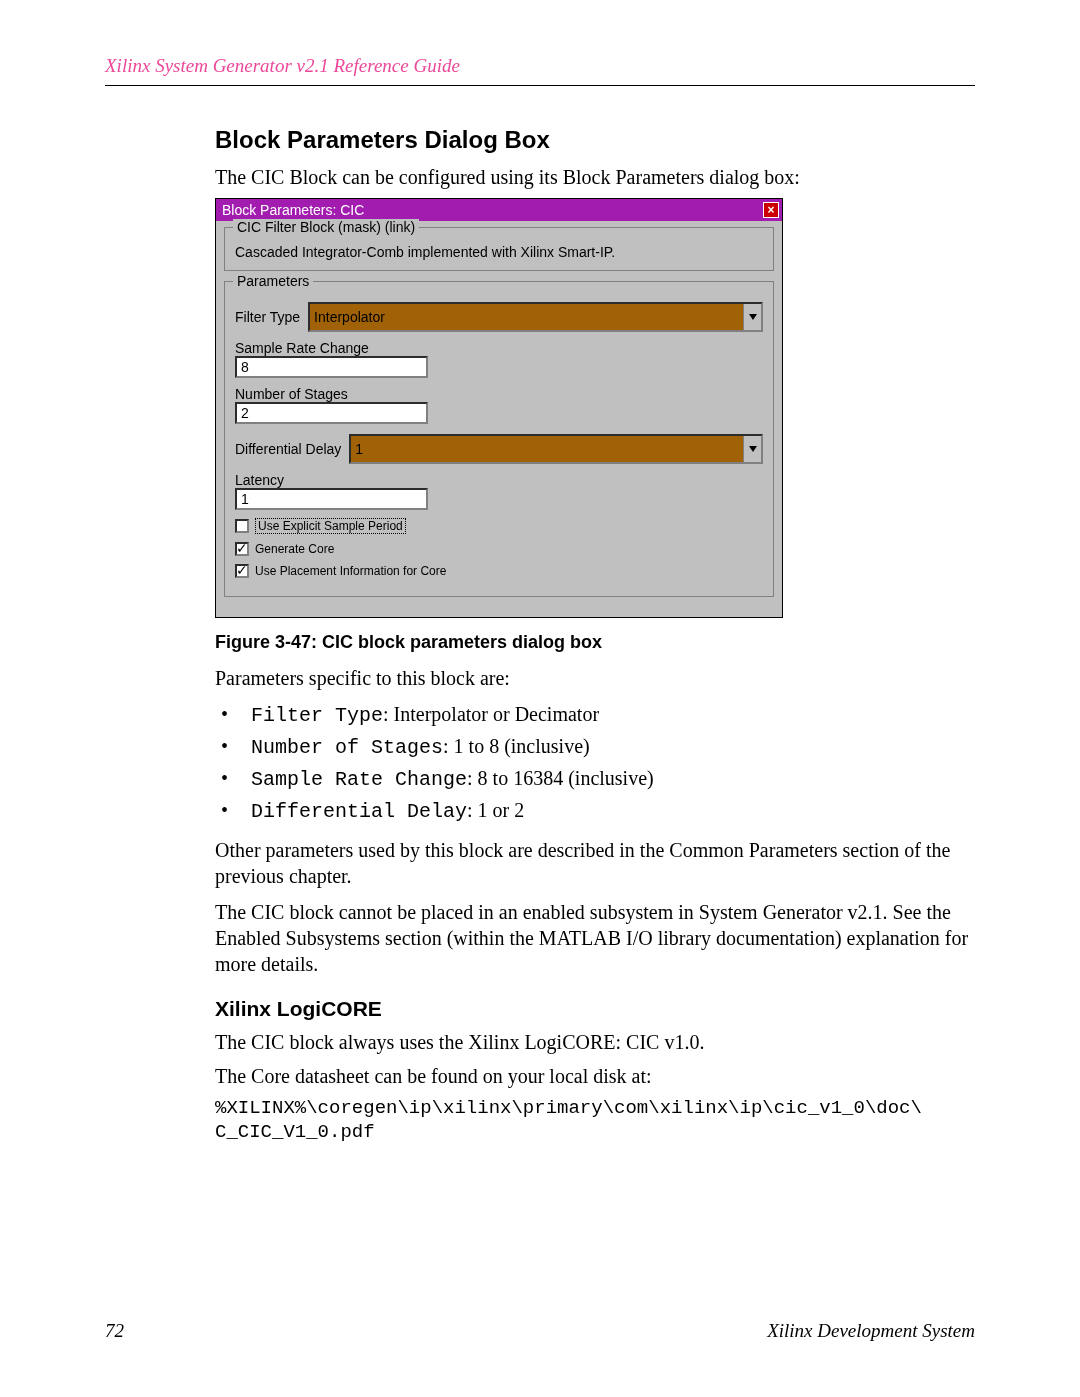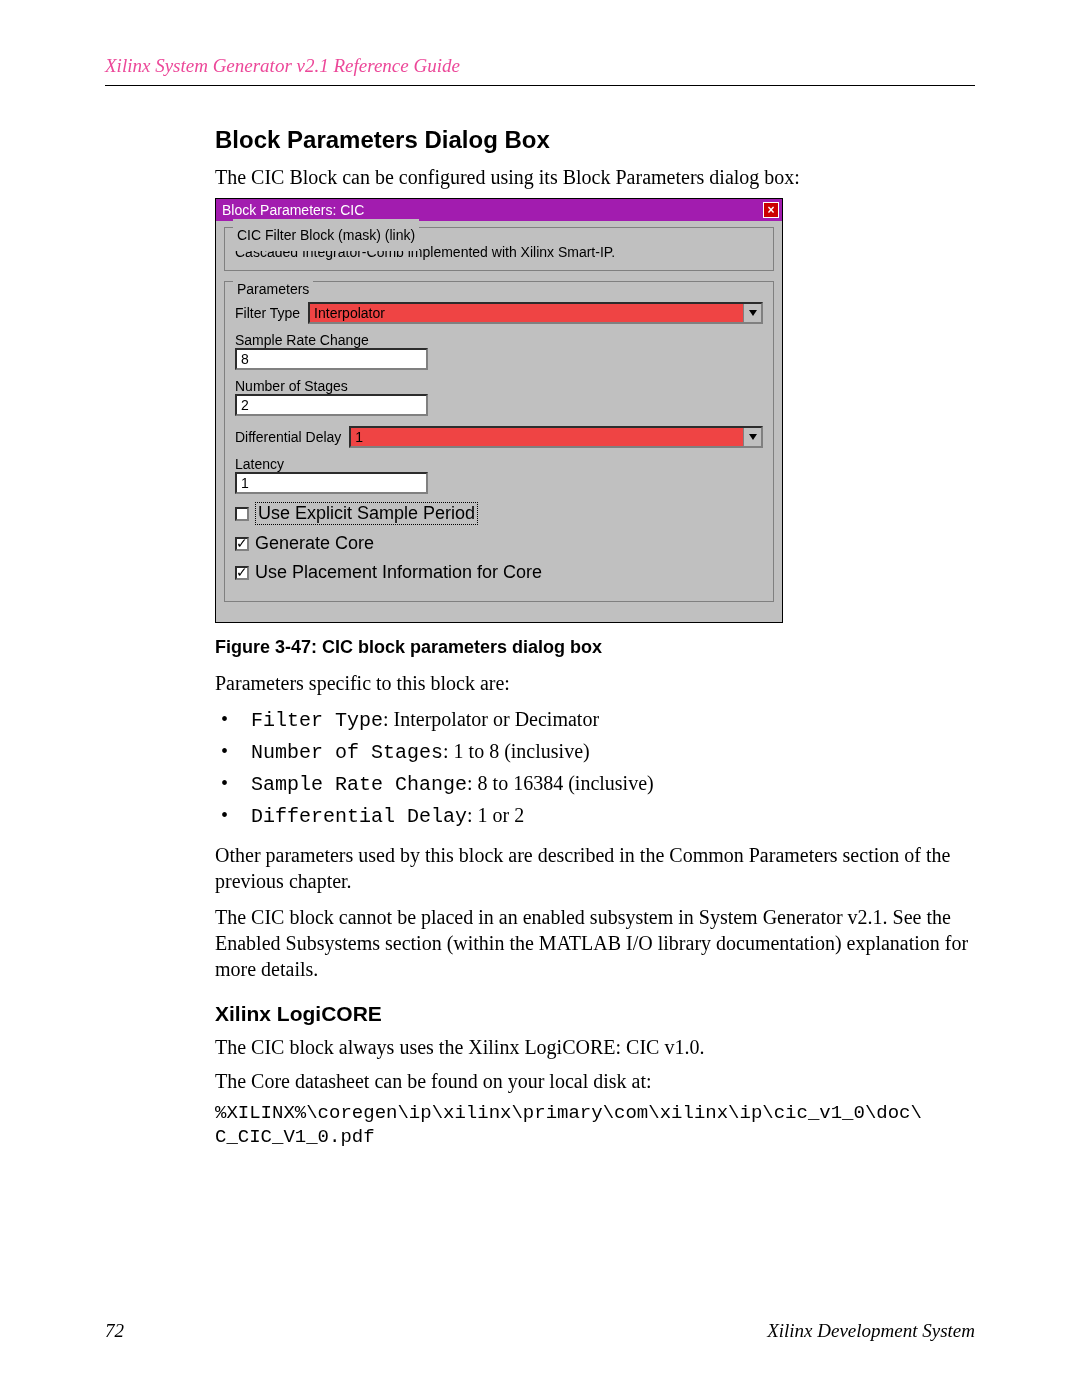--- a/index.html
+++ b/index.html
@@ -116,21 +116,21 @@
     border: 1px solid #808080;
     padding: 8px 10px 10px 10px;
     margin-bottom: 10px;
     position: relative;
   }
   .groupbox > .legend {
     position: absolute;
     top: -9px;
     left: 8px;
     background: #c0c0c0;
-    padding: 8px 4px;
+    padding: 0 4px;
     font-size: 14px;
   }
   .groupbox.desc { padding-top: 16px; }
   .field-row {
     display: flex;
     align-items: center;
     gap: 8px;
     margin: 6px 0;
   }
   .field-label { font-size: 14px; }
@@ -139,22 +139,22 @@
     height: 22px;
     background: #fff;
     border: 2px inset #808080;
     padding: 0 4px;
     font-family: inherit;
     font-size: 14px;
   }
   .win-select {
     position: relative;
     flex: 1;
-    height: 22px;
-    background: #ef4444;
+    height: 30px;
+    background: #a16207;
     border: 2px inset #808080;
     padding: 0 4px;
     display: flex;
     align-items: center;
     font-size: 14px;
   }
   .win-select .arrow {
     position: absolute;
     right: 0; top: 0; bottom: 0;
     width: 18px;
@@ -162,21 +162,21 @@
     border-left: 1px solid #808080;
     display: flex; align-items: center; justify-content: center;
   }
   .win-select .arrow svg { width: 8px; height: 6px; }
   .stack-label { font-size: 14px; margin-top: 8px; }
   .win-checkbox {
     display: flex;
     align-items: center;
     gap: 6px;
     margin: 8px 0;
-    font-size: 18px;
+    font-size: 12px;
   }
   .cb {
     width: 14px; height: 14px;
     background: #fff;
     border: 2px inset #808080;
     position: relative;
     flex: 0 0 14px;
   }
   .cb.checked::after {
     content: "✓";

